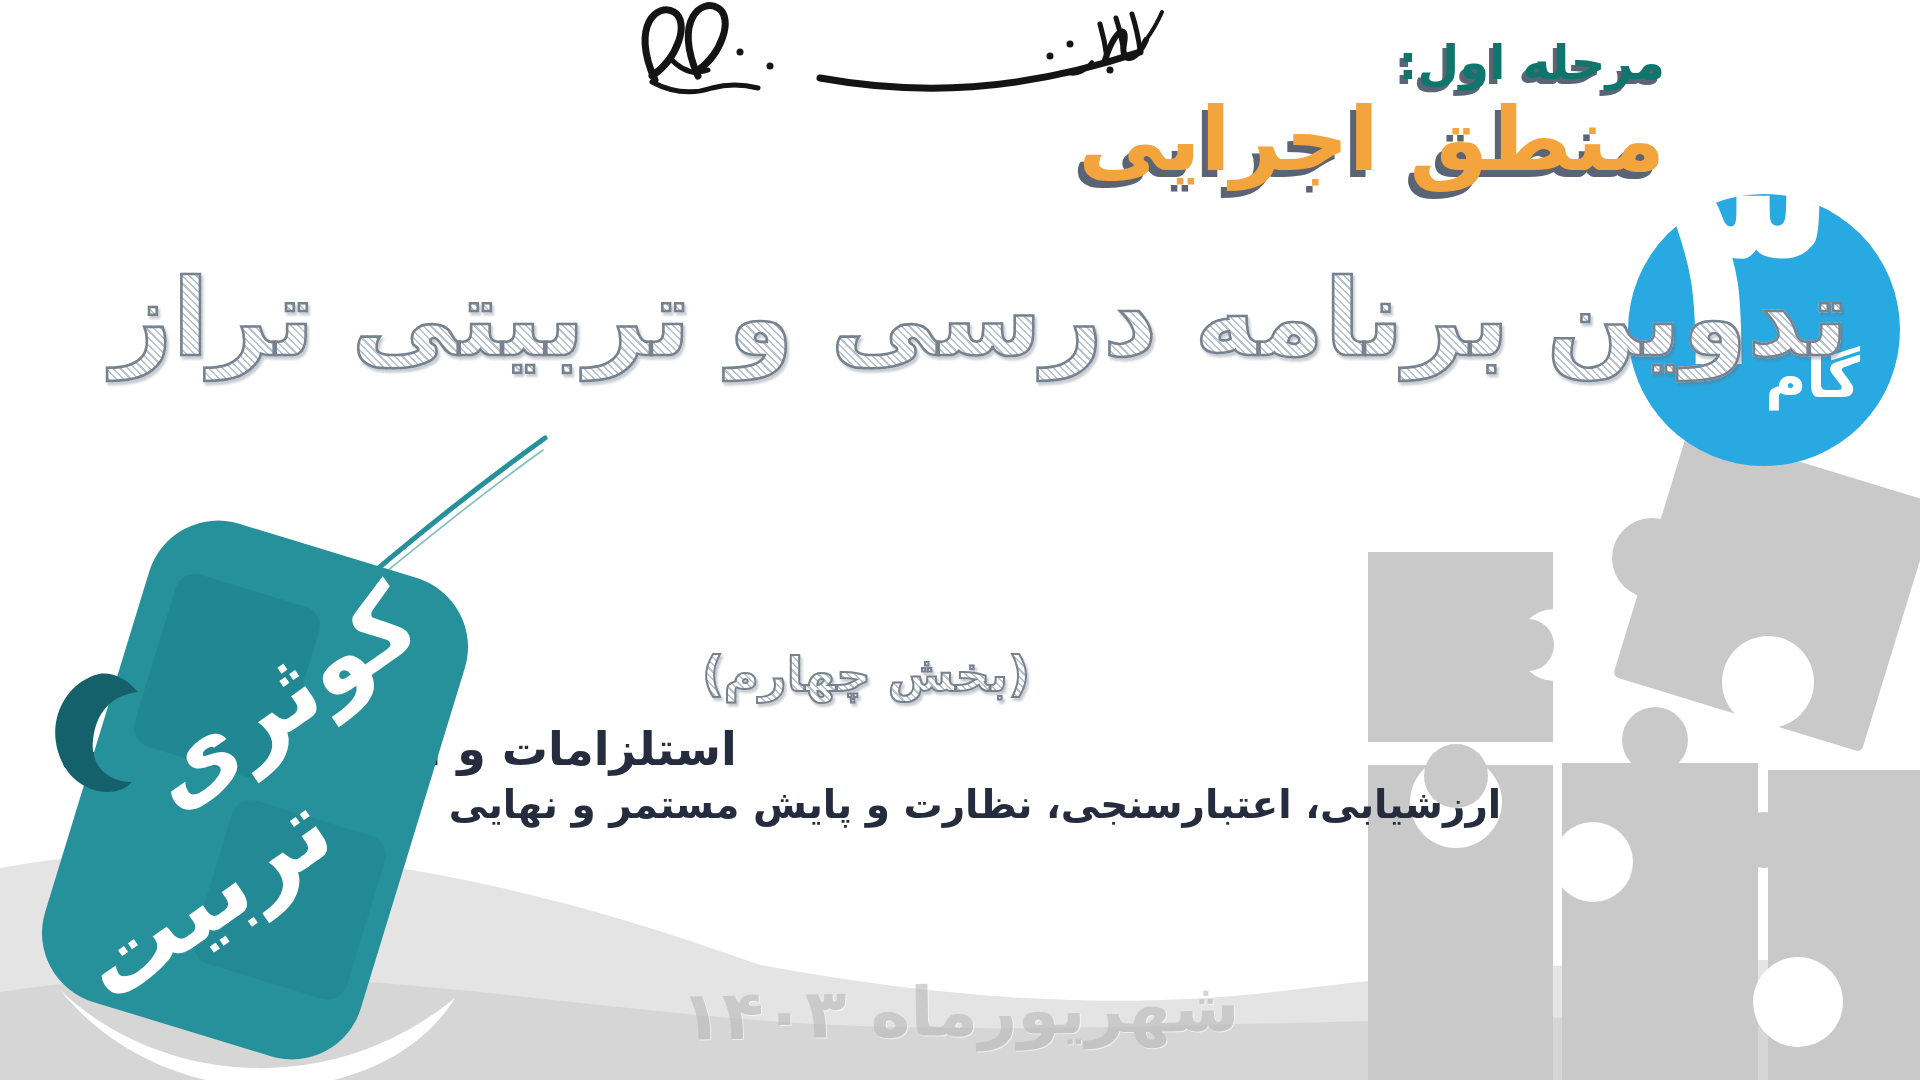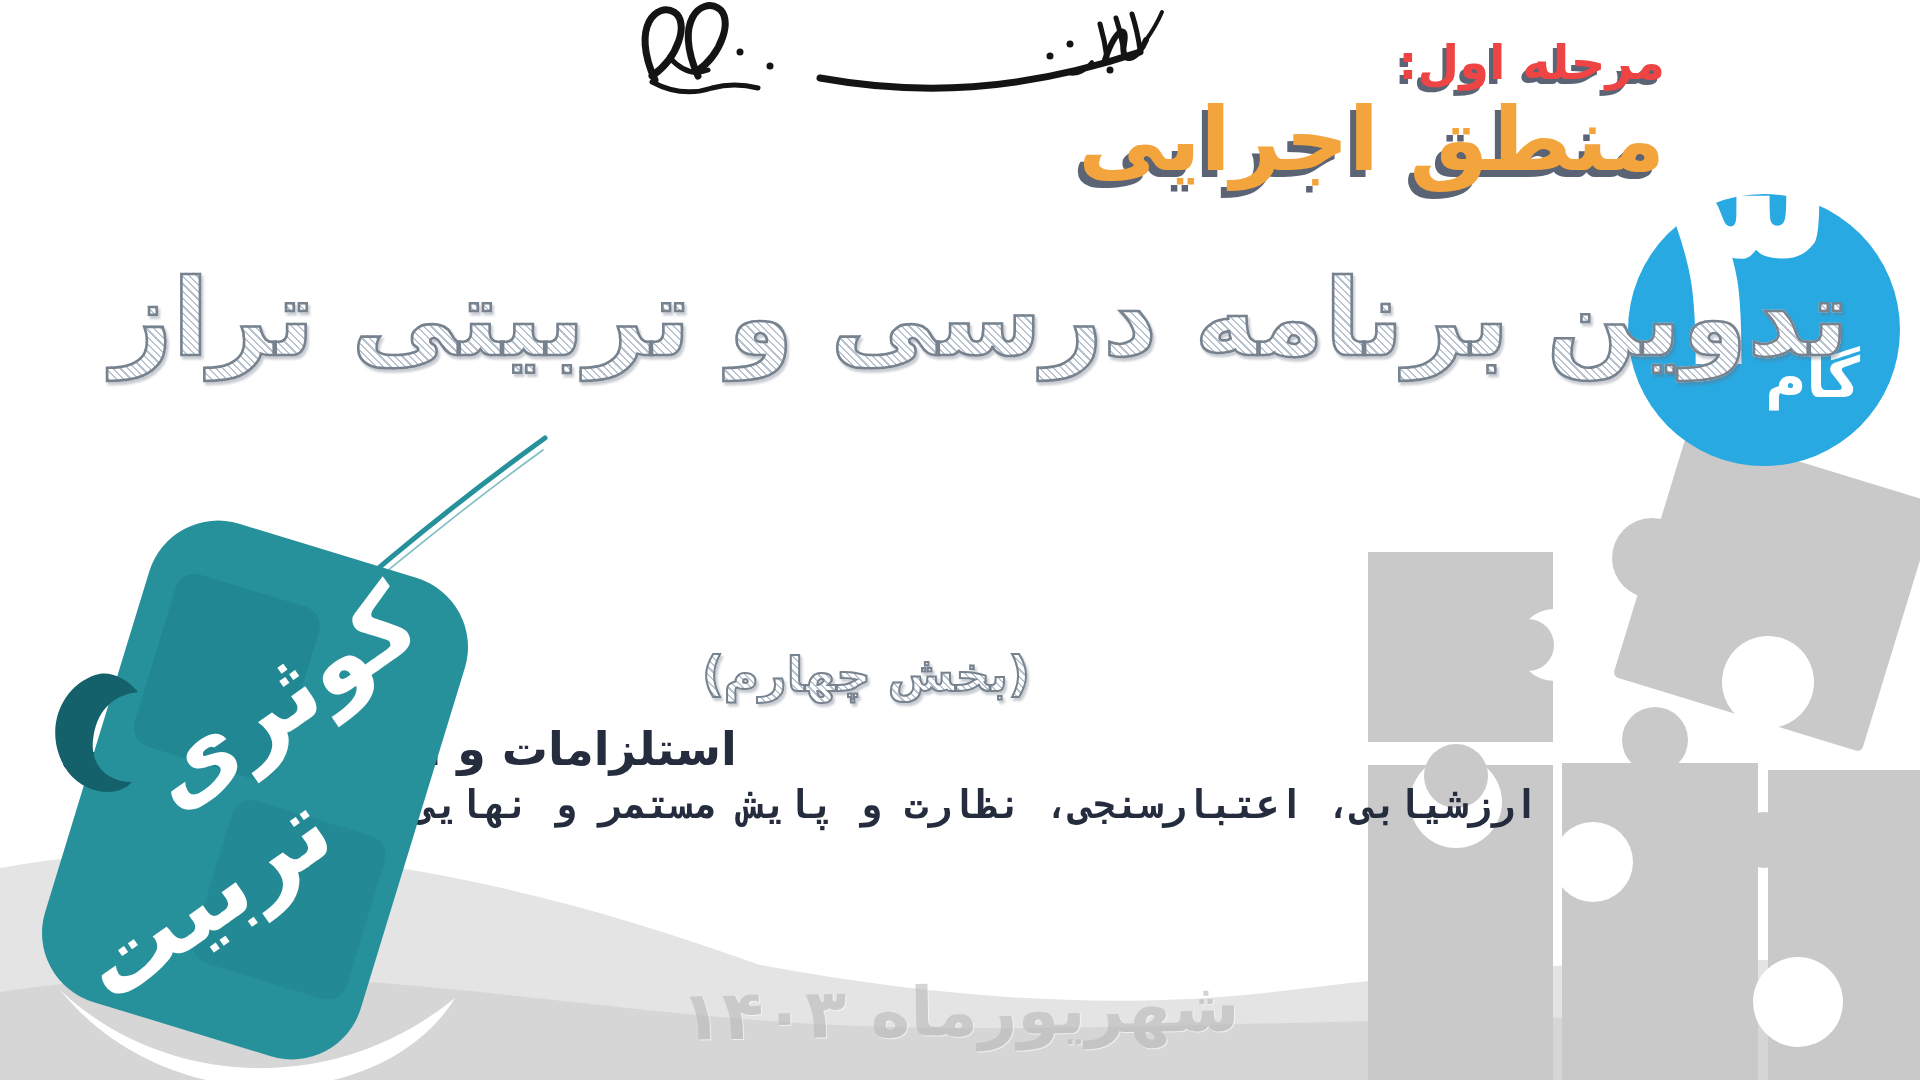--- a/index.html
+++ b/index.html
@@ -24,21 +24,21 @@
       text-shadow:none;
     }
   }
 
   
   .bismillah-wrap{left:600px;top:0;width:570px;height:105px;}
   .sr{position:absolute;width:1px;height:1px;overflow:hidden;clip:rect(0 0 0 0);white-space:nowrap;}
 
   .stage-label{
     right:255px;top:34px;font-size:48px;font-weight:700;direction:rtl;text-align:left;
-    color:#ef4444;text-shadow:-4px 5px 0 #5A6475,0 0 1px #ffffff;
+    color:#0f766e;text-shadow:-4px 5px 0 #5A6475,0 0 1px #ffffff;
   }
   .stage-title{
     right:255px;top:88px;font-size:88px;font-weight:700;direction:rtl;text-align:right;
     color:#F3A43C;text-shadow:-6px 7px 0 #5A6475,0 0 1px #ffffff;letter-spacing:1px;
   }
 
   
   .badge{left:1628px;top:194px;width:272px;height:272px;border-radius:50%;background:#29A9E1;}
   .badge .num{
     position:absolute;left:0;right:44px;top:-54px;text-align:center;
@@ -52,21 +52,21 @@
   .title-block{left:100px;top:252px;width:1760px;text-align:center;direction:rtl;
     font-weight:800;font-size:106px;line-height:134px;}
   .title-sub{left:36px;top:646px;width:1660px;text-align:center;direction:rtl;
     font-weight:800;font-size:48px;}
   @supports (-webkit-background-clip: text){
     .title-sub.hatched{-webkit-text-stroke:2px #77828F;}
   }
   .detail-1{left:60px;top:722px;width:1760px;text-align:left;direction:rtl;
     font-size:46px;font-weight:700;color:#242C3D;}
   .detail-2{left:45px;top:782px;width:1860px;text-align:center;direction:rtl;
-    font-size:39px;font-weight:700;color:#242C3D;font-family:Liberation Mono, monospace;}
+    font-size:39px;font-weight:700;color:#242C3D;}
 
   
   .watermark{
     left:480px;top:972px;width:960px;text-align:center;direction:rtl;
     font-size:68px;font-weight:700;color:#b9b9b9;opacity:.6;
     text-shadow:1px 1px 0 #ffffff;transform:rotate(-1deg);
   }
 
   svg{display:block;}
 </style>

